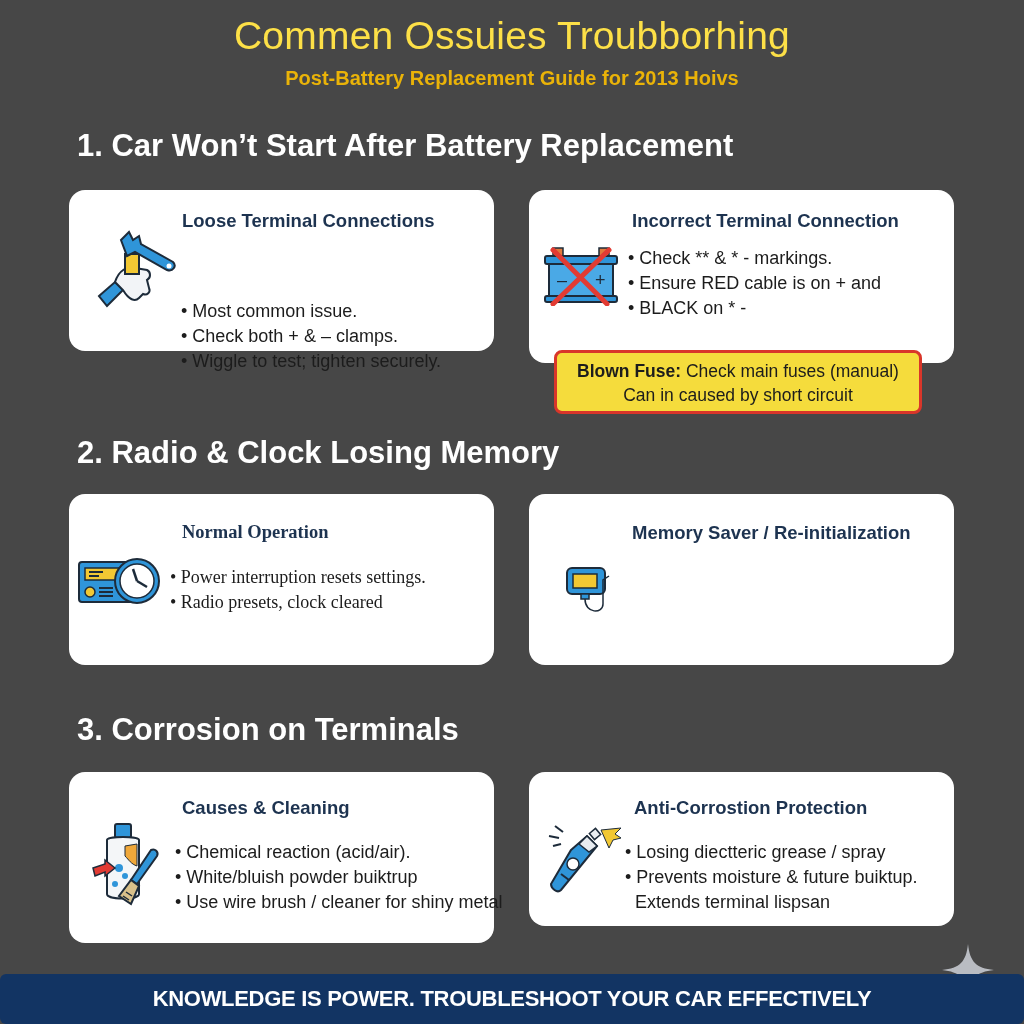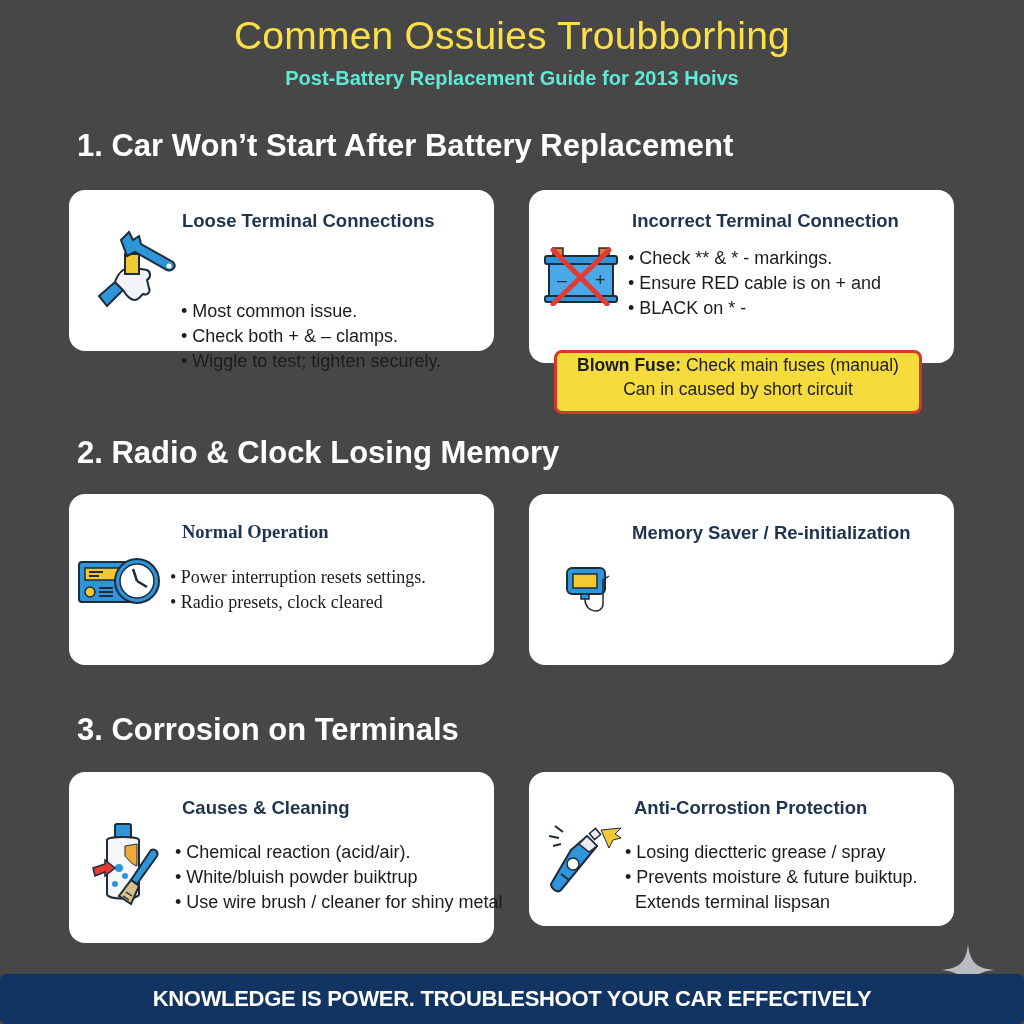--- a/index.html
+++ b/index.html
@@ -10,21 +10,21 @@
       position: relative;
       color: #222;
     }
     .title {
       position: absolute; left: 0; right: 0; top: 14px;
       text-align: center; color: #fde047; font-weight: normal; font-size: 39px;
       letter-spacing: 0.2px;
     }
     .subtitle {
       position: absolute; left: 0; right: 0; top: 67px;
-      text-align: center; color: #5eead4; font-weight: bold; font-size: 20px;
+      text-align: center; color: #eab308; font-weight: bold; font-size: 20px;
     }
     .section-heading {
       position: absolute; left: 77px; color: #fff; font-weight: bold; font-size: 31px;
     }
     .card {
       position: absolute; background: #fff; border-radius: 16px; width: 425px;
     }
     .card-title {
       position: absolute; color: #1d3350; font-weight: bold; font-size: 18.5px;
       white-space: nowrap;
@@ -33,20 +33,21 @@
       position: absolute; list-style: none; font-size: 18px; color: #1c1c1c; line-height: 25px;
       white-space: nowrap;
     }
     .card-list li::before { content: "• "; }
     .card-list li.cont::before { content: ""; }
     .icon { position: absolute; }
     .fuse-callout {
       position: absolute; left: 554px; top: 350px; width: 368px; height: 64px;
       background: #f5dc3c; border: 3px solid #d9362a; border-radius: 8px;
       text-align: center; font-size: 17.5px; color: #1c1c1c; line-height: 24px;
+      padding-top: 6px;
     }
     .fuse-callout b { font-weight: bold; }
     .footer {
       position: absolute; left: 0; right: 0; bottom: 0; height: 50px;
       background: #123463; color: #fff; font-weight: bold; font-size: 22px;
       text-align: center; line-height: 50px; letter-spacing: -0.3px; border-radius: 6px;
     }
     .sparkle { position: absolute; left: 942px; top: 944px; }
   </style>
 </head>

